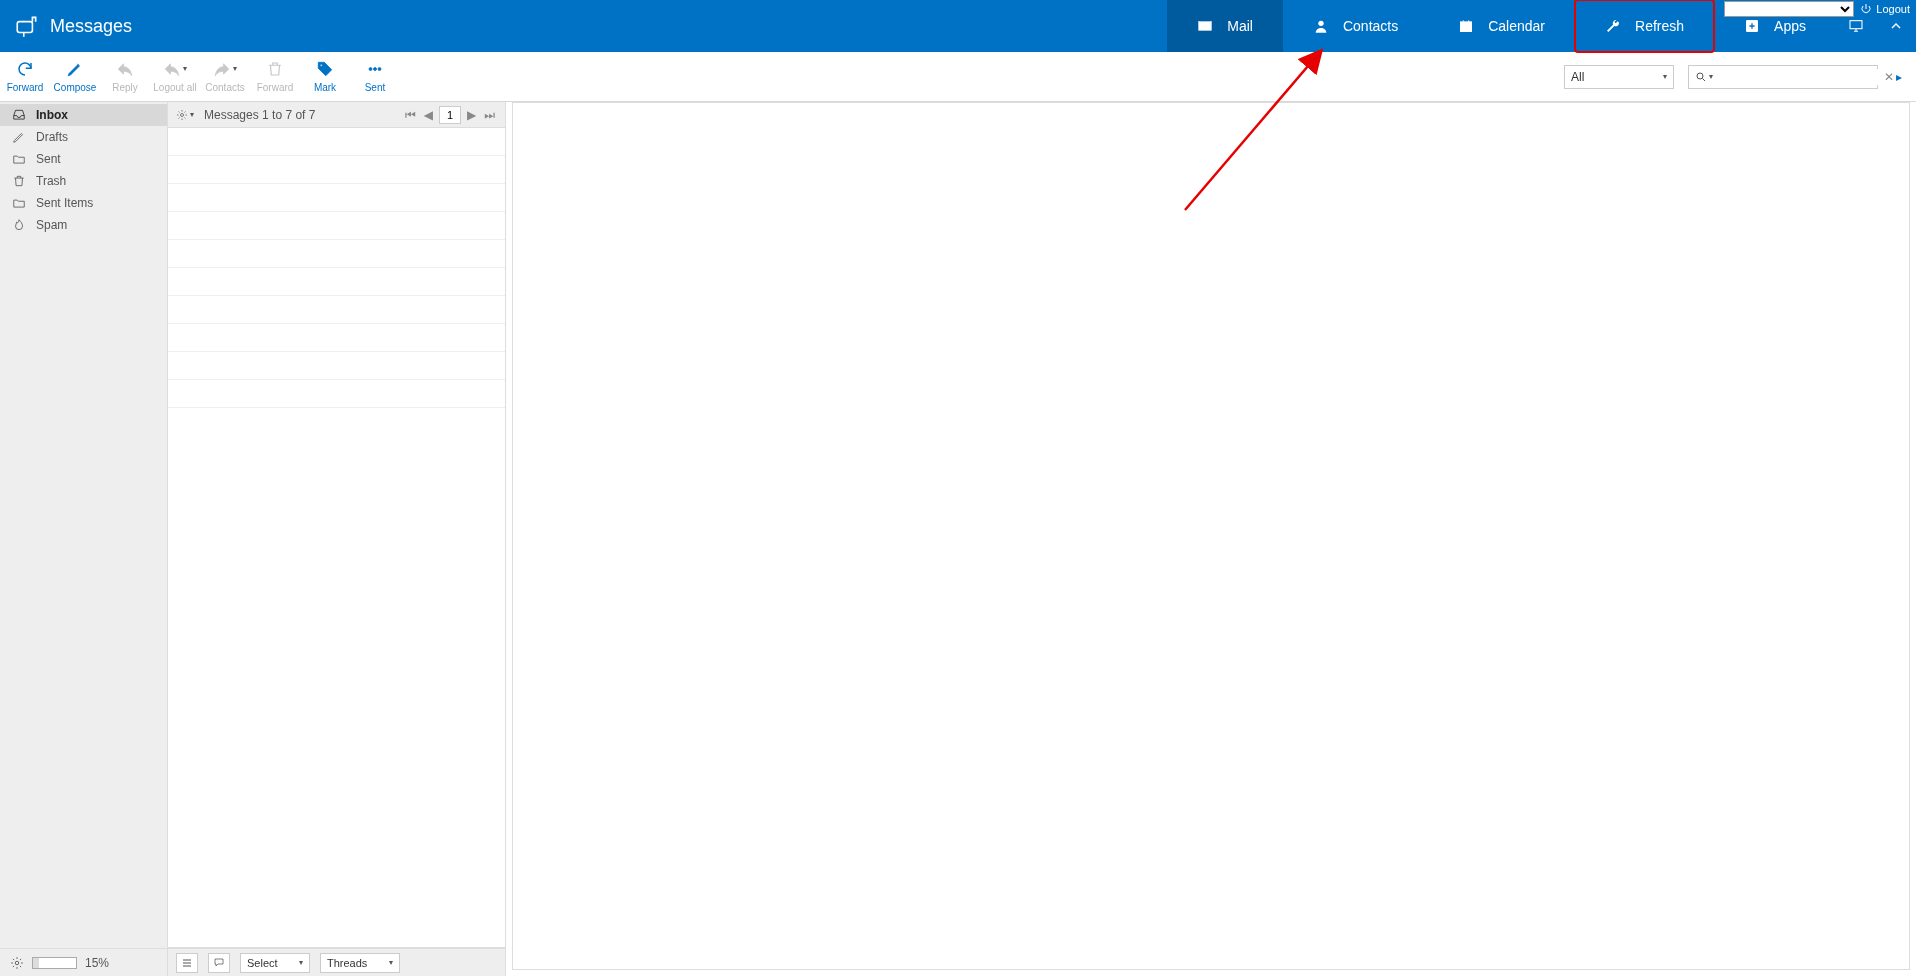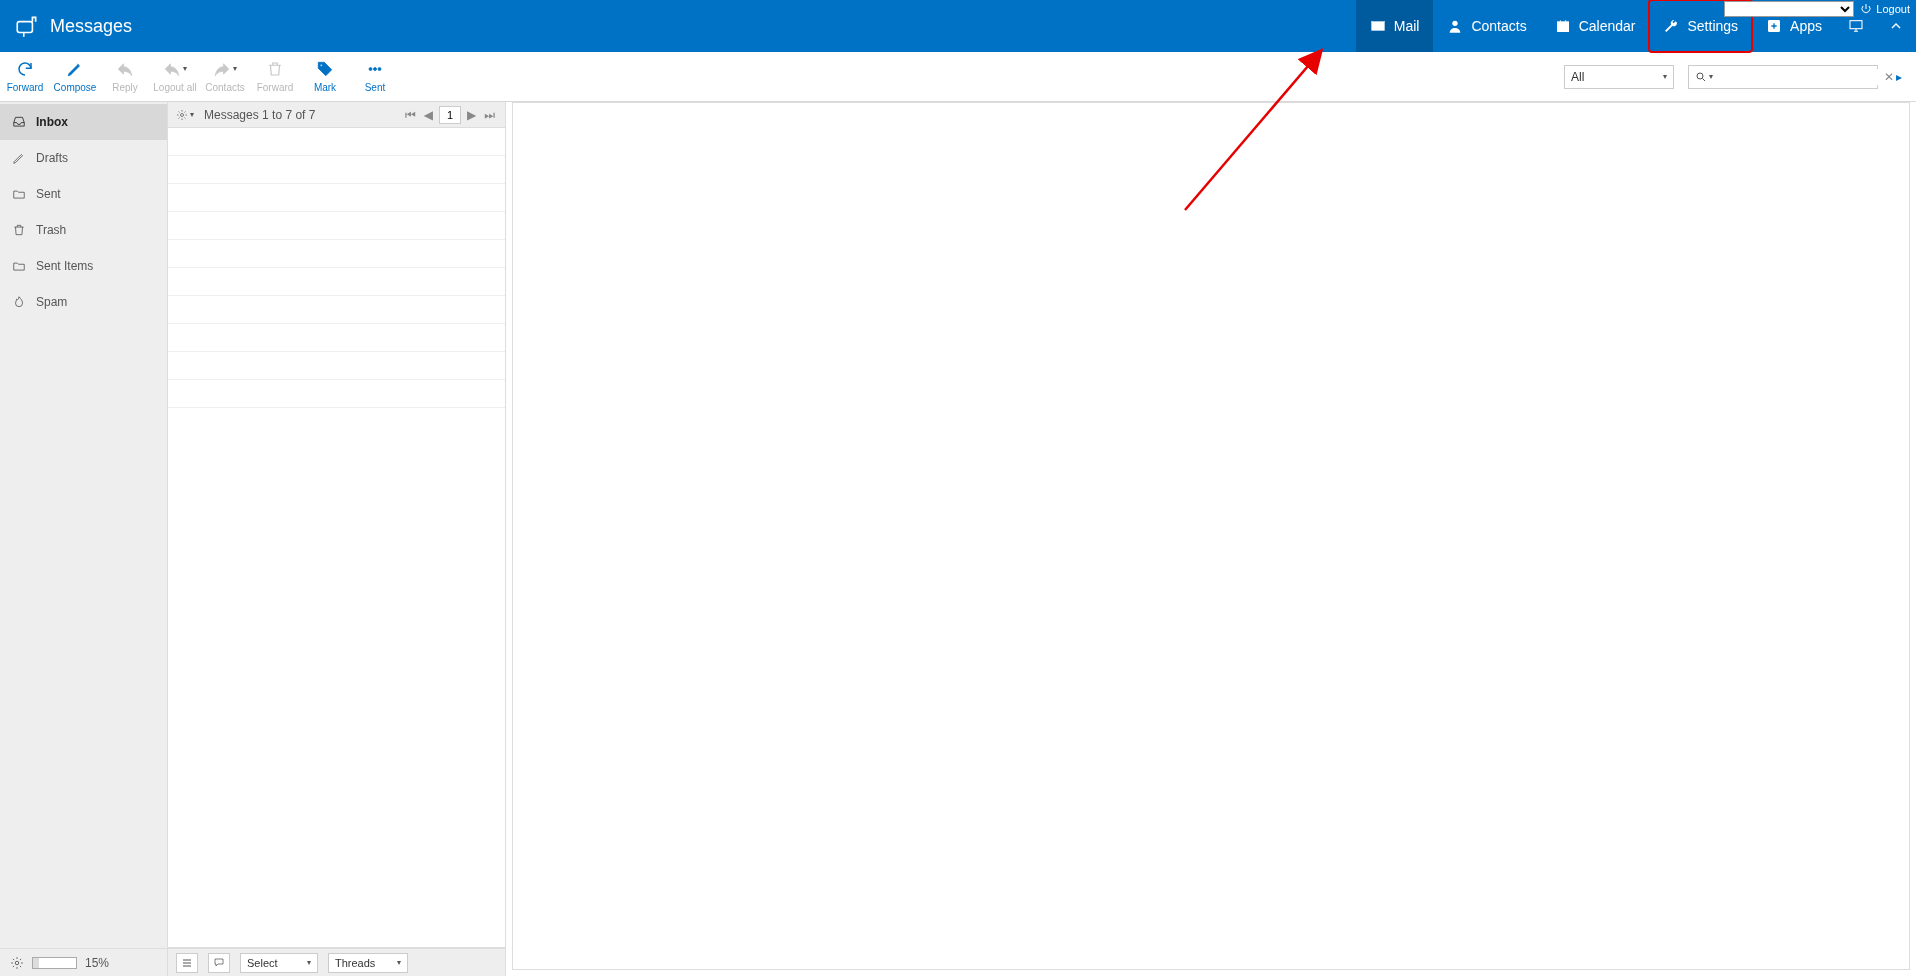--- a/index.html
+++ b/index.html
@@ -6,21 +6,21 @@
   *{box-sizing:border-box}
   .blue{color:#0072c6}
   svg{display:block}
 
   
   .topbar{background:#0072c6;color:#fff;height:52px;display:flex;align-items:stretch;position:relative}
   .topbar .brand{display:flex;align-items:center;gap:10px;padding:0 14px;font-size:18px}
   .topbar .brand svg{width:26px;height:26px;stroke:#fff;fill:none;stroke-width:1.5}
   .topbar .spacer{flex:1}
   .topnav{display:flex;align-items:stretch}
-  .topnav .item{display:flex;align-items:center;gap:8px;padding:0 14px;cursor:pointer;font-size:14px}
+  .topnav .item{display:flex;align-items:center;gap:14px;padding:0 30px;cursor:pointer;font-size:14px}
   .topnav .item.active{background:#005a9e}
   .topnav .item svg{width:16px;height:16px;fill:#fff}
   .topnav .iconbtn{display:flex;align-items:center;padding:0 12px;cursor:pointer}
   .topnav .iconbtn svg{width:16px;height:16px;fill:#fff}
 
   .topstrip{position:absolute;top:0;right:0;height:18px;display:flex;align-items:center;gap:6px;padding:0 6px}
   .topstrip select{height:16px;font-size:10px;width:130px;border:1px solid #999;background:#fff}
   .topstrip .logout{display:flex;align-items:center;gap:4px;color:#fff;font-size:11px;cursor:pointer}
   .topstrip .logout svg{width:12px;height:12px;fill:none;stroke:#fff;stroke-width:2}
 
@@ -43,21 +43,21 @@
   .filtersel{height:24px;width:110px;border:1px solid #ccc;display:flex;align-items:center;justify-content:space-between;padding:0 6px;font-size:12px;cursor:pointer;background:#fff}
   .searchwrap{display:flex;align-items:center;border:1px solid #ccc;height:24px;width:190px;padding:0 6px;gap:6px;background:#fff}
   .searchwrap input{border:none;outline:none;flex:1;font-size:12px}
   .searchwrap .sicon{cursor:pointer}
   .searchwrap .clear{cursor:pointer;color:#888}
   .expand-arrow{cursor:pointer;padding:0 4px}
 
   
   .workspace{position:absolute;top:102px;left:0;right:0;bottom:0;display:flex}
   .folders{width:168px;background:#eeeeee;border-right:1px solid #ddd;display:flex;flex-direction:column;padding-top:2px}
-  .folders .f{display:flex;align-items:center;gap:10px;height:36px;padding:0 12px;cursor:pointer;color:#555;font-size:12px}
+  .folders .f{display:flex;align-items:center;gap:10px;height:22px;padding:0 12px;cursor:pointer;color:#555;font-size:12px}
   .folders .f svg{width:14px;height:14px;fill:none;stroke:#555;stroke-width:1.4}
   .folders .f.active{background:#d8d8d8;color:#222;font-weight:600}
   .folders .f.active svg{stroke:#222}
   .folders .grow{flex:1}
   .folders .foot{height:28px;border-top:1px solid #ddd;background:#eee;display:flex;align-items:center;gap:8px;padding:0 10px;color:#555}
   .folders .foot .bar{width:45px;height:12px;border:1px solid #aaa;background:#fff;position:relative}
   .folders .foot .bar .fill{position:absolute;left:0;top:0;bottom:0;background:#ddd}
 
   .msglist{width:338px;border-right:1px solid #ddd;background:#fff;display:flex;flex-direction:column;position:relative}
   .msglist .head{height:26px;background:#eeeeee;border-bottom:1px solid #ddd;display:flex;align-items:center;padding:0 8px;gap:10px;color:#555;font-size:12px}
@@ -130,21 +130,21 @@
       <svg viewBox="0 0 24 24">
           <rect x="3" y="5" width="18" height="16"></rect>
           <path d="M3 9h18M8 3v4M16 3v4" stroke="#fff" fill="none"></path>
         </svg>
       <span>Calendar</span>
     </div>
     <div class="item settings-highlight">
       <svg viewBox="0 0 24 24">
           <path d="M21 7a5 5 0 0 1-7 5L5 21l-2-2 9-9a5 5 0 0 1 5-7l-3 3 2 2 3-3z"></path>
         </svg>
-      <span>Settings</span>
+      <span>Refresh</span>
     </div>
     <div class="item">
       <svg viewBox="0 0 24 24">
           <rect x="3" y="3" width="18" height="18" rx="2"></rect>
           <path d="M12 8v8M8 12h8" stroke="#0072c6" stroke-width="2"></path>
         </svg>
       <span>Apps</span>
     </div>
     <div class="iconbtn">
       <svg viewBox="0 0 24 24">
@@ -329,21 +329,21 @@
       <div class="fbtn">
         <svg viewBox="0 0 24 24" width="12" height="12">
             <path d="M4 6h16M4 12h16M4 18h16" stroke="#555" stroke-width="2"></path>
           </svg>
       </div>
       <div class="fbtn">
         <svg viewBox="0 0 24 24" width="12" height="12">
             <path d="M4 4h16v10H10l-4 4v-4H4z" fill="none" stroke="#555" stroke-width="1.5"></path>
           </svg>
       </div>
-      <div class="fsel" style="width:78px">
+      <div class="fsel" style="width:70px">
         <span>Select</span>
         <span class="caret-glyph">▾</span>
       </div>
       <div class="fsel" style="width:80px">
         <span>Threads</span>
         <span class="caret-glyph">▾</span>
       </div>
     </div>
   </div>
 

